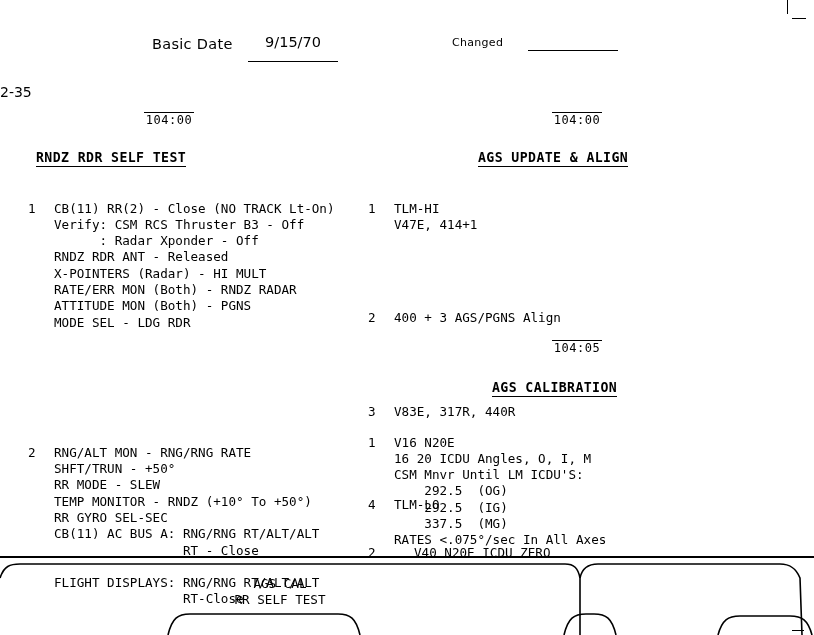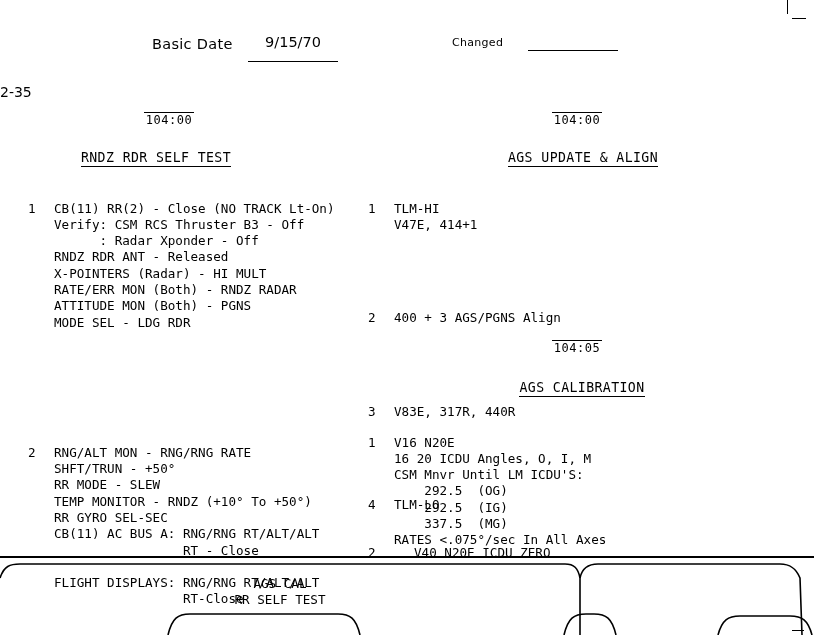--- a/index.html
+++ b/index.html
@@ -100,24 +100,24 @@
   .timehdr {
     text-align: center;
     font-size: 12px;
     letter-spacing: 0.5px;
   }
   .timehdr span {
     border-top: 1.3px solid #000;
     padding: 0 2px;
   }
   .sectitle {
-    text-align: center;
     font-size: 13.2px;
     letter-spacing: 0.4px;
     margin-top: 10px;
+    font-weight: bold;
   }
   .sectitle span {
     border-bottom: 1.3px solid #000;
     padding-bottom: 1px;
   }
   .item {
     display: flex;
     align-items: flex-start;
   }
   .item-num {

